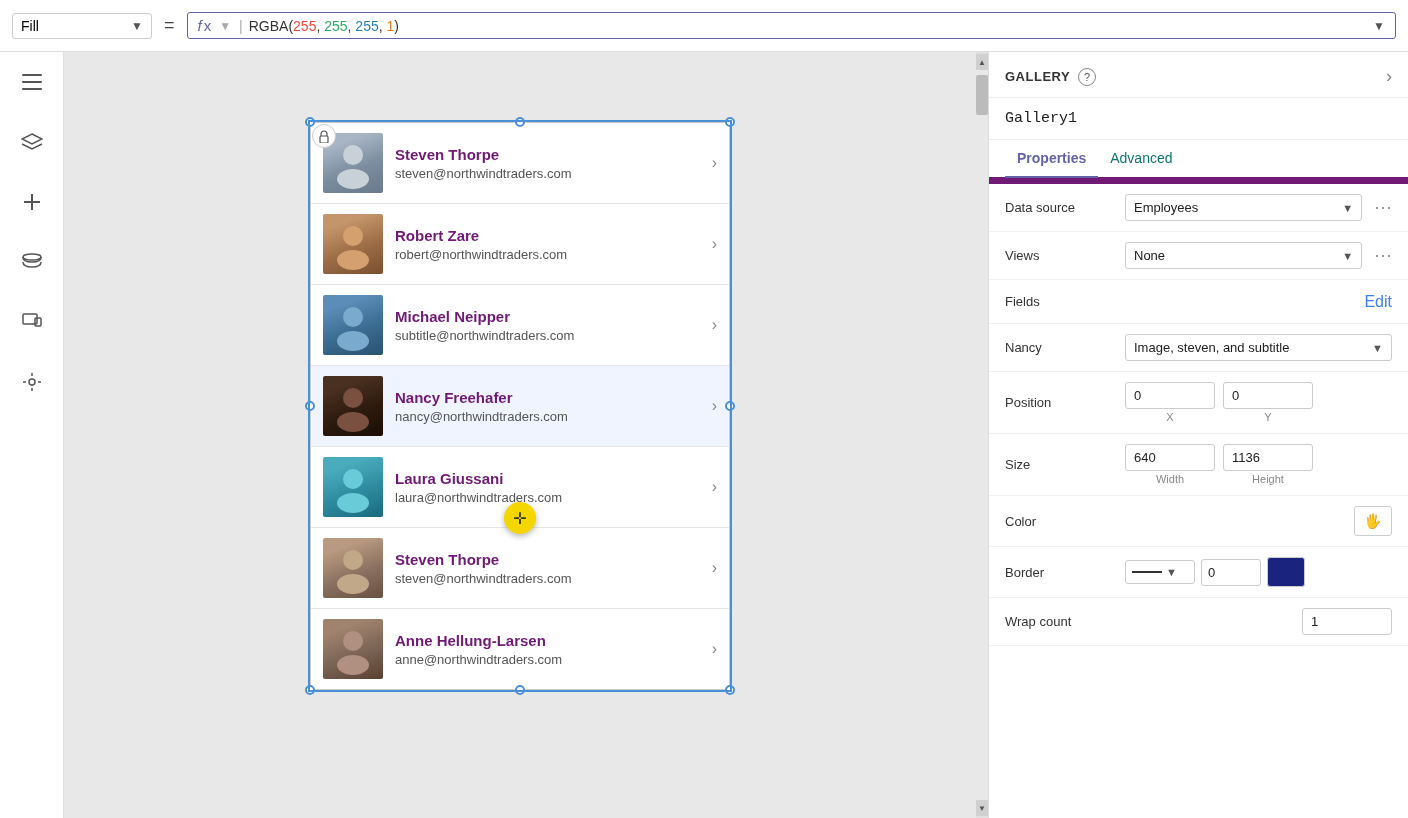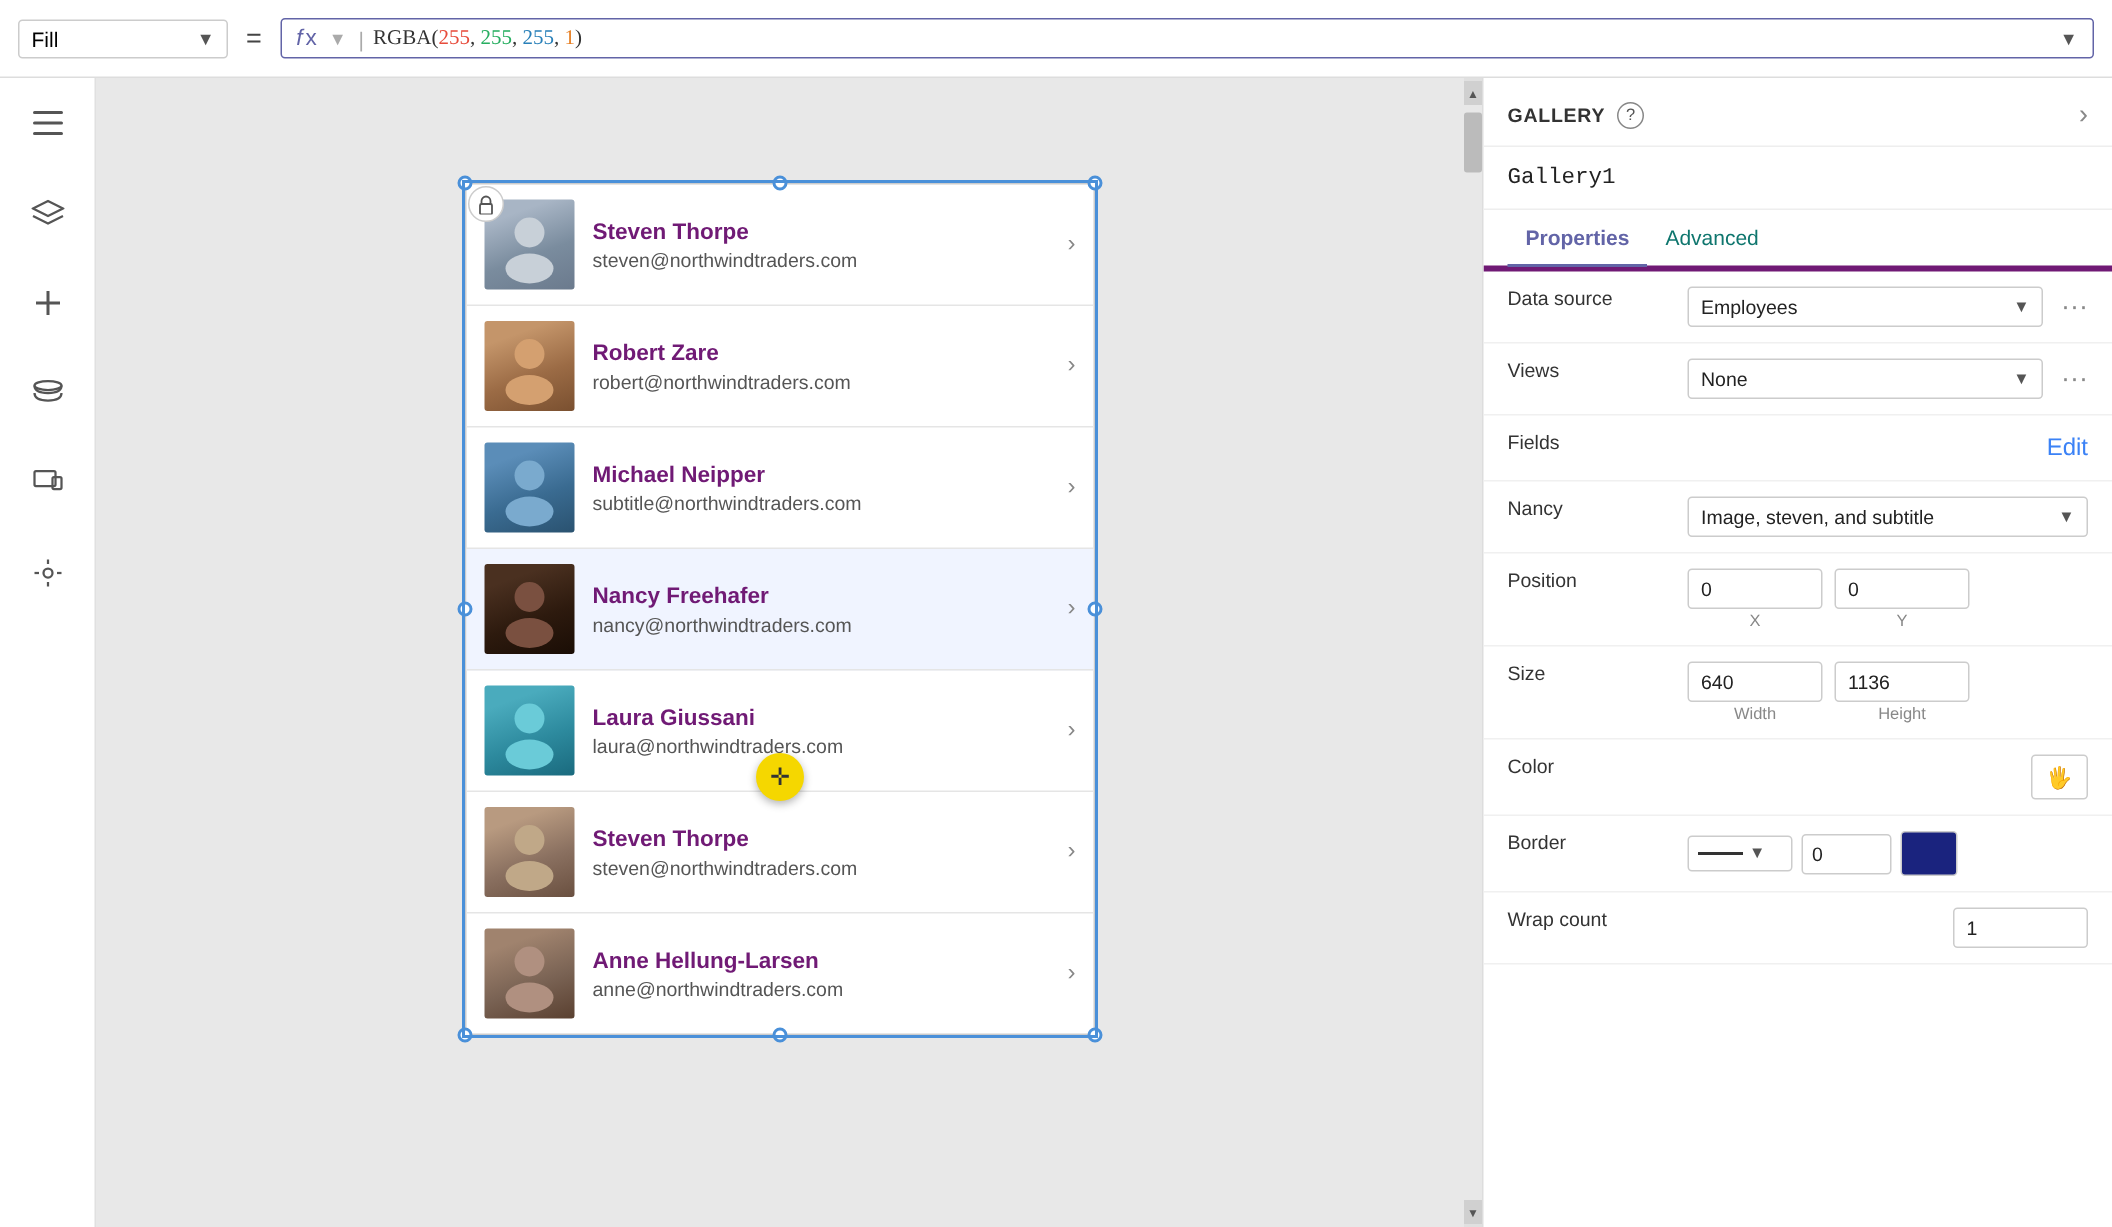--- a/index.html
+++ b/index.html
@@ -41,21 +41,21 @@
     }
     .fx-label {
       color: #6264a7;
       font-style: italic;
       font-size: 15px;
       display: flex;
       align-items: center;
       gap: 2px;
     }
     .fx-divider { color: #aaa; font-size: 14px; }
-    .fx-content { font-size: 14px; color: #333; font-family: Liberation Serif, serif; }
+    .fx-content { font-size: 14px; color: #333; }
     .rgba-r { color: #e74c3c; }
     .rgba-g { color: #27ae60; }
     .rgba-b { color: #2980b9; }
     .rgba-a { color: #e67e22; }
     .chevron-down { font-size: 12px; color: #555; margin-left: auto; }
 
     
     .main-layout {
       display: flex;
       flex: 1;
@@ -221,40 +221,41 @@
       font-size: 14px;
       font-weight: 500;
       color: #222;
       border-bottom: 1px solid #eee;
       font-family: Liberation Mono, monospace;
     }
 
     
     .panel-tabs {
       display: flex;
-      border-bottom: 4px solid #701a75;
+      border-bottom: 7px solid #701a75;
       padding: 0 16px;
     }
     .panel-tab {
       padding: 10px 12px;
       font-size: 14px;
       color: #0f766e;
       cursor: pointer;
       border-bottom: 2px solid transparent;
       margin-bottom: -1px;
     }
     .panel-tab.active {
       color: #6264a7;
       border-bottom: 2px solid #6264a7;
       font-weight: 600;
     }
 
     
     .prop-row {
       display: flex;
+      align-items: center;
       padding: 10px 16px;
       border-bottom: 1px solid #f0f0f0;
       min-height: 44px;
     }
     .prop-label {
       font-size: 13px;
       color: #333;
       width: 120px;
       flex-shrink: 0;
     }

